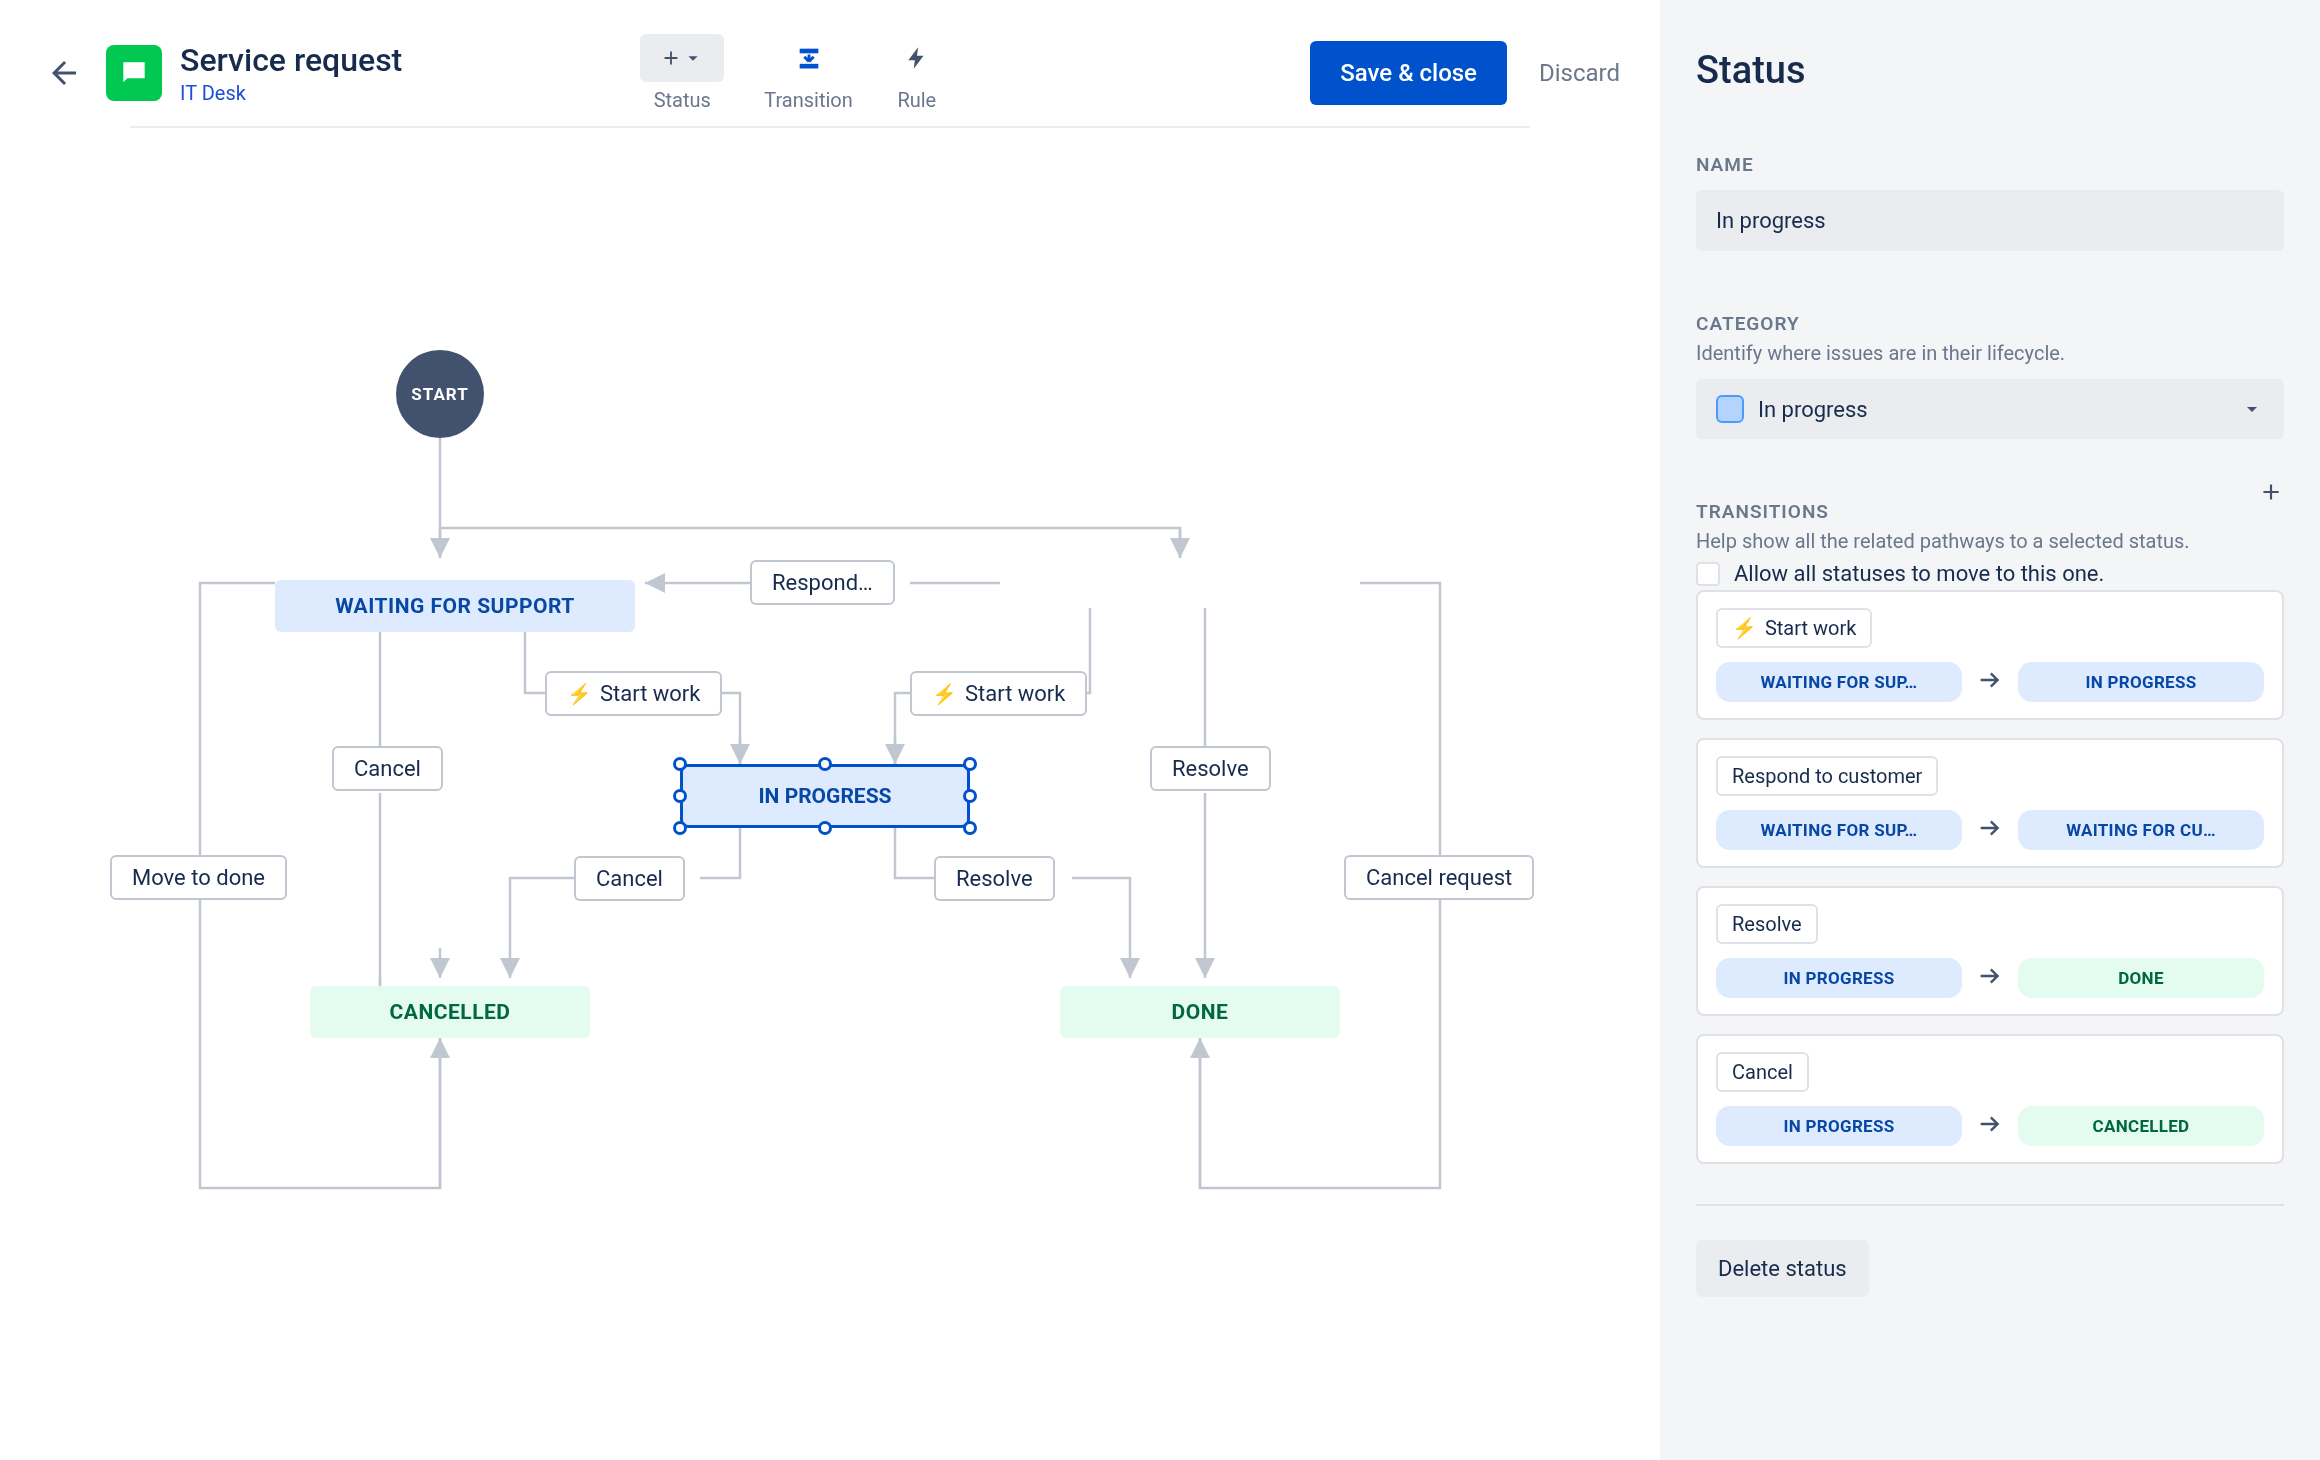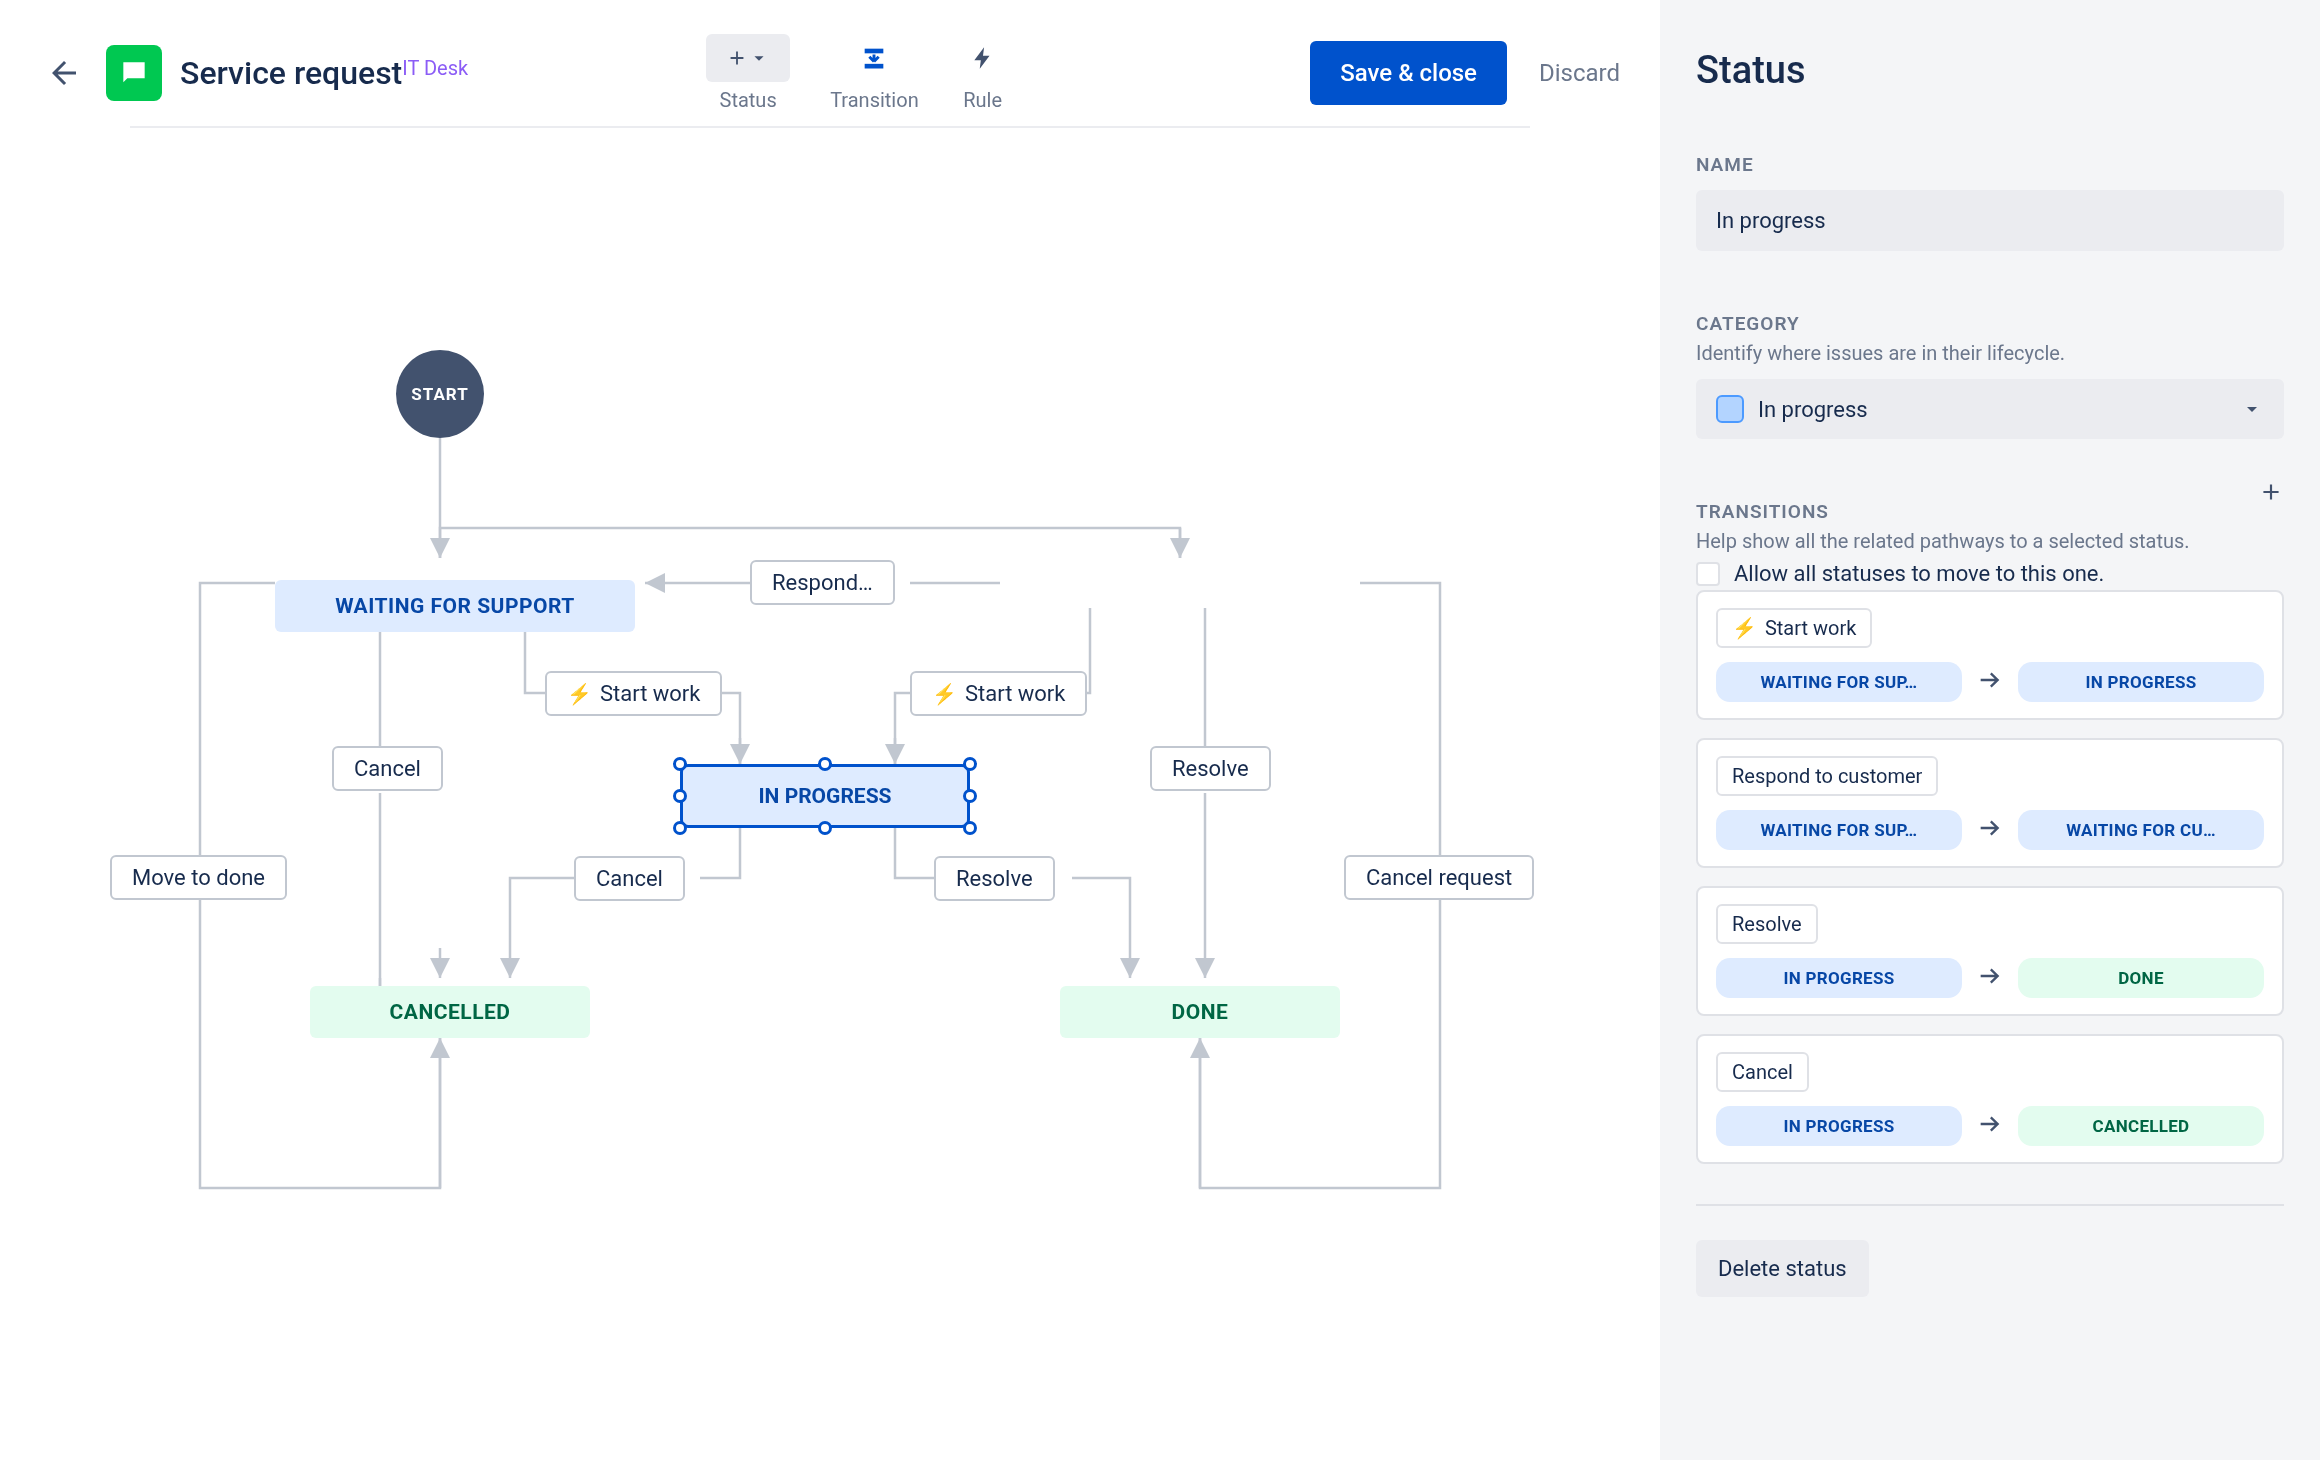--- a/index.html
+++ b/index.html
@@ -5,23 +5,23 @@
   * { box-sizing: border-box; }
   html, body { margin: 0; padding: 0; font-family: -apple-system, BlinkMacSystemFont, "Segoe UI", Roboto, Helvetica, Arial, sans-serif; color: #172B4D; background: #fff; }
   .app { display: flex; width: 2320px; height: 1460px; }
   .main { flex: 1; display: flex; flex-direction: column; }
   .sidebar { width: 660px; background: #F4F5F7; padding: 48px 36px; display: flex; flex-direction: column; gap: 28px; overflow-y: auto;}
 
   
   .header { display: flex; align-items: center; padding: 34px 40px 14px; gap: 18px; }
   .back-btn { width: 48px; height: 48px; display:flex; align-items:center; justify-content:center; cursor:pointer; border-radius:4px;}
   .project-icon { width: 56px; height: 56px; border-radius: 8px; background: #00C851; display:flex; align-items:center; justify-content:center;}
-  .title-block { display:flex; flex-direction:row; }
+  .title-block { display:flex; flex-direction:column; }
   .title { font-size: 32px; font-weight: 500; color:#172B4D;}
-  .subtitle { font-size: 20px; color:#8b5cf6; margin-top:2px;}
+  .subtitle { font-size: 20px; color:#1d4ed8; margin-top:2px;}
   .toolbar { display:flex; gap: 40px; margin-left: 220px;}
   .tbitem { display:flex; flex-direction:column; align-items:center; gap:6px;}
   .tbitem .btn { height:48px; display:flex; align-items:center; justify-content:center; border-radius:6px;}
   .tbitem .lbl { font-size:20px; color:#6B778C;}
   .status-btn { width: 84px; background:#EBECF0; display:flex; align-items:center; justify-content:center; gap:0;}
   .round-icon { width:48px; height:48px; display:flex; align-items:center; justify-content:center;}
   .header-actions { margin-left:auto; display:flex; align-items:center; gap:32px;}
   .primary-btn { background:#0052CC; color:#fff; font-size:24px; font-weight:500; padding:18px 30px; border-radius:6px;}
   .link-btn { color:#6B778C; font-size:24px;}
   .hr { height:2px; background:#EBECF0; margin: 0 130px;}

